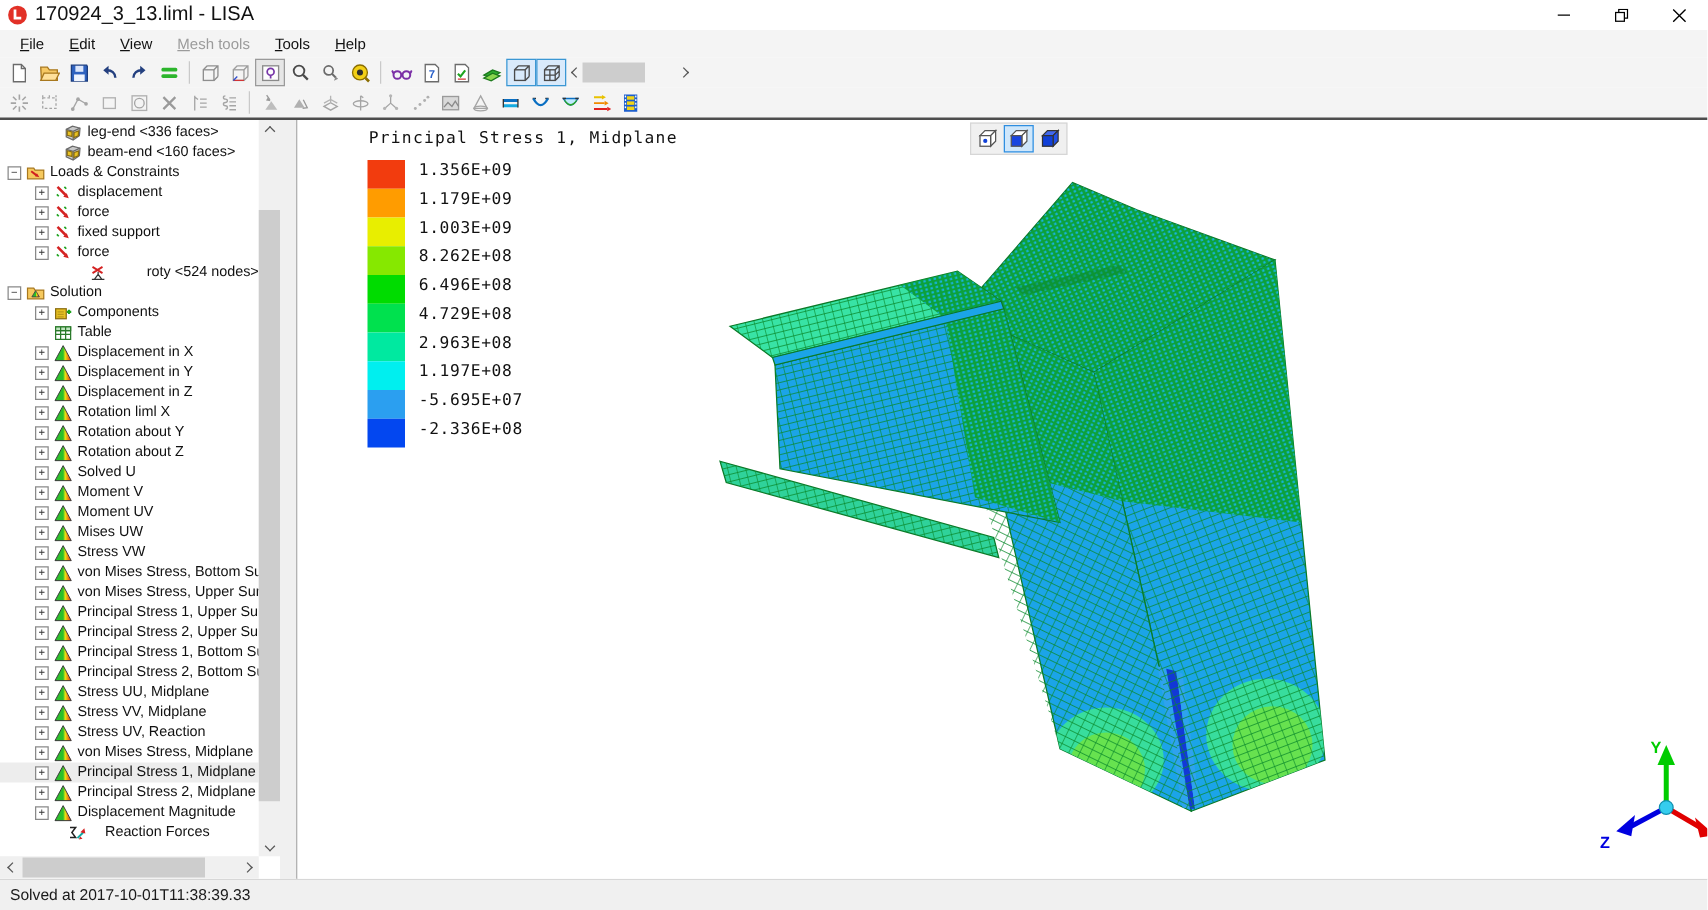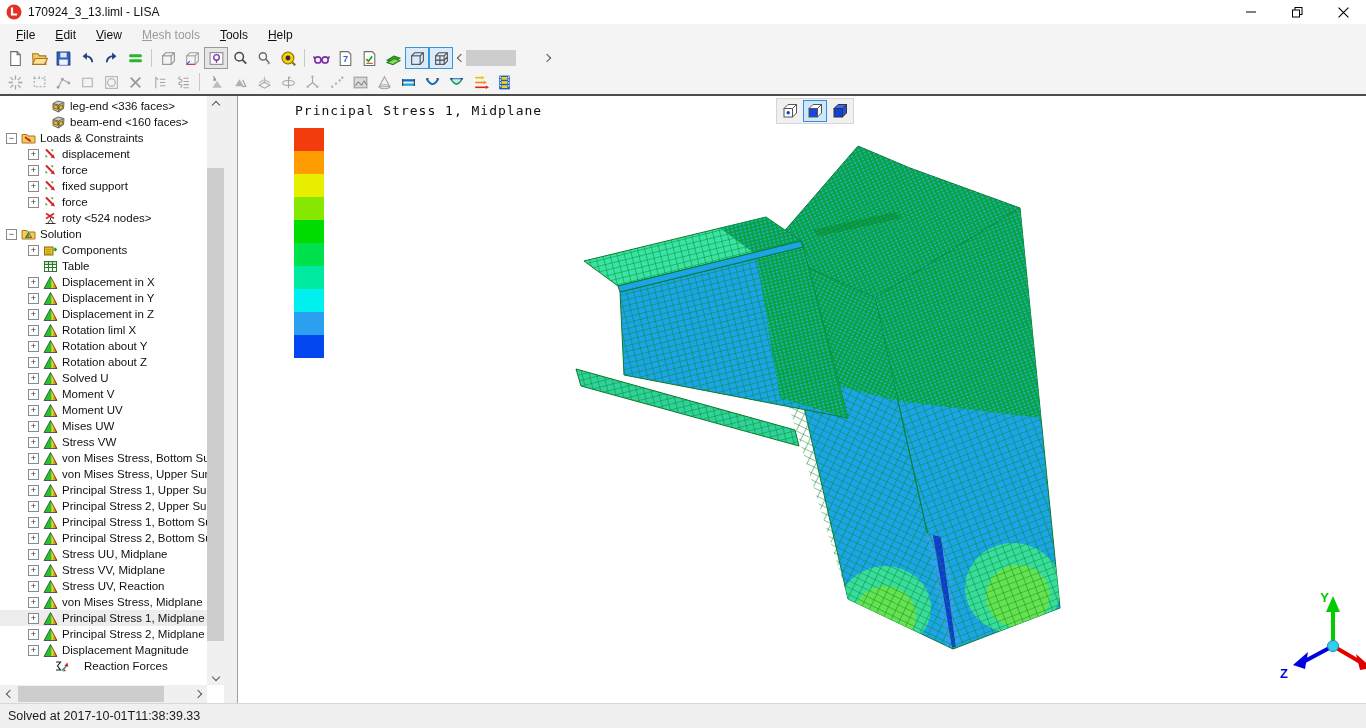--- a/index.html
+++ b/index.html
@@ -3,21 +3,21 @@
 <meta charset="utf-8">
 <style>
   *{margin:0;padding:0;box-sizing:border-box}
   html,body{width:1366px;height:728px;overflow:hidden;background:#fff;
     font-family:"Liberation Sans",sans-serif;color:#111;font-size:12px}
   svg{display:block}
 
   
   .titlebar{height:24px;background:#fff;display:flex;align-items:center}
   .logo{width:16px;height:16px;margin:0 6px}
-  .wtitle{font-size:12px}
+  .wtitle{font-size:16px}
   .wctrls{margin-left:auto;display:flex;height:24px}
   .wbtn{width:46px;height:24px;display:flex;align-items:center;justify-content:center}
 
   
   .menubar{height:22px;background:#f4f4f4;display:flex;align-items:center;padding-left:6px}
   .menu-item{padding:0 10px;line-height:22px;font-size:12px}
   .menu-item.disabled{color:#9b9b9b}
 
   
   .toolbar{background:#f4f4f4;display:flex;align-items:center;padding-left:3px}
@@ -589,21 +589,21 @@
           <div class="texp">+</div>
           <div class="ticon">
             <svg viewBox="0 0 15 15">
               <path d="M3 2.5l6.5 6.5" stroke="#d42222" stroke-width="2"></path>
               <path d="M12 11.5L7.6 10.4l2.8-2.8z" fill="#d42222"></path>
               <path d="M2.5 8.5L4 10M8.5 2.5L10 4" stroke="#1fa41f" stroke-width="1.4"></path>
             </svg>
           </div>
           <span>force</span>
         </div>
-        <div class="trow" style="padding-left: 28px;">
+        <div class="trow" style="padding-left: 28px; justify-content: space-between;">
           <div class="tspacer"></div>
           <div class="ticon">
             <svg viewBox="0 0 15 15">
               <path d="M2.5 12.5h10M7.5 8.5l-3 4M7.5 8.5l3 4M7.5 8.5v-2" stroke="#333" fill="none"></path>
               <path d="M3 2.5l8 5M11 2.5l-8 5" stroke="#d42222" stroke-width="1.5"></path>
             </svg>
           </div>
           <span>roty &lt;524 nodes&gt;</span>
         </div>
         <div class="trow" style="padding-left: 6px;">
@@ -979,20 +979,32 @@
         <div class="lsw" style="background: rgb(255, 156, 0);"></div>
         <div class="lsw" style="background: rgb(232, 238, 0);"></div>
         <div class="lsw" style="background: rgb(134, 232, 0);"></div>
         <div class="lsw" style="background: rgb(0, 220, 0);"></div>
         <div class="lsw" style="background: rgb(0, 225, 78);"></div>
         <div class="lsw" style="background: rgb(0, 233, 160);"></div>
         <div class="lsw" style="background: rgb(0, 239, 239);"></div>
         <div class="lsw" style="background: rgb(43, 159, 240);"></div>
         <div class="lsw" style="background: rgb(3, 71, 240);"></div>
       </div>
+    <div class="legend-values" id="legend-values">
+        <div class="lval">1.356E+09</div>
+        <div class="lval">1.179E+09</div>
+        <div class="lval">1.003E+09</div>
+        <div class="lval">8.262E+08</div>
+        <div class="lval">6.496E+08</div>
+        <div class="lval">4.729E+08</div>
+        <div class="lval">2.963E+08</div>
+        <div class="lval">1.197E+08</div>
+        <div class="lval">-5.695E+07</div>
+        <div class="lval">-2.336E+08</div>
+      </div>
 
     <div class="viewbtns" id="viewbtns">
         <div class="vbtn">
           <svg viewBox="0 0 18 18">
             <polygon points="3,6.5 7,2.5 15.5,2.5 11.5,6.5" fill="#fff" stroke="#555"></polygon>
             <polygon points="11.5,6.5 15.5,2.5 15.5,11 11.5,15" fill="#fff" stroke="#555"></polygon>
             <rect x="3" y="6.5" width="8.5" height="8.5" fill="#fff" stroke="#555"></rect>
             <circle cx="7.2" cy="10.7" r="1.7" fill="#1040d8"></circle>
           </svg>
         </div>

